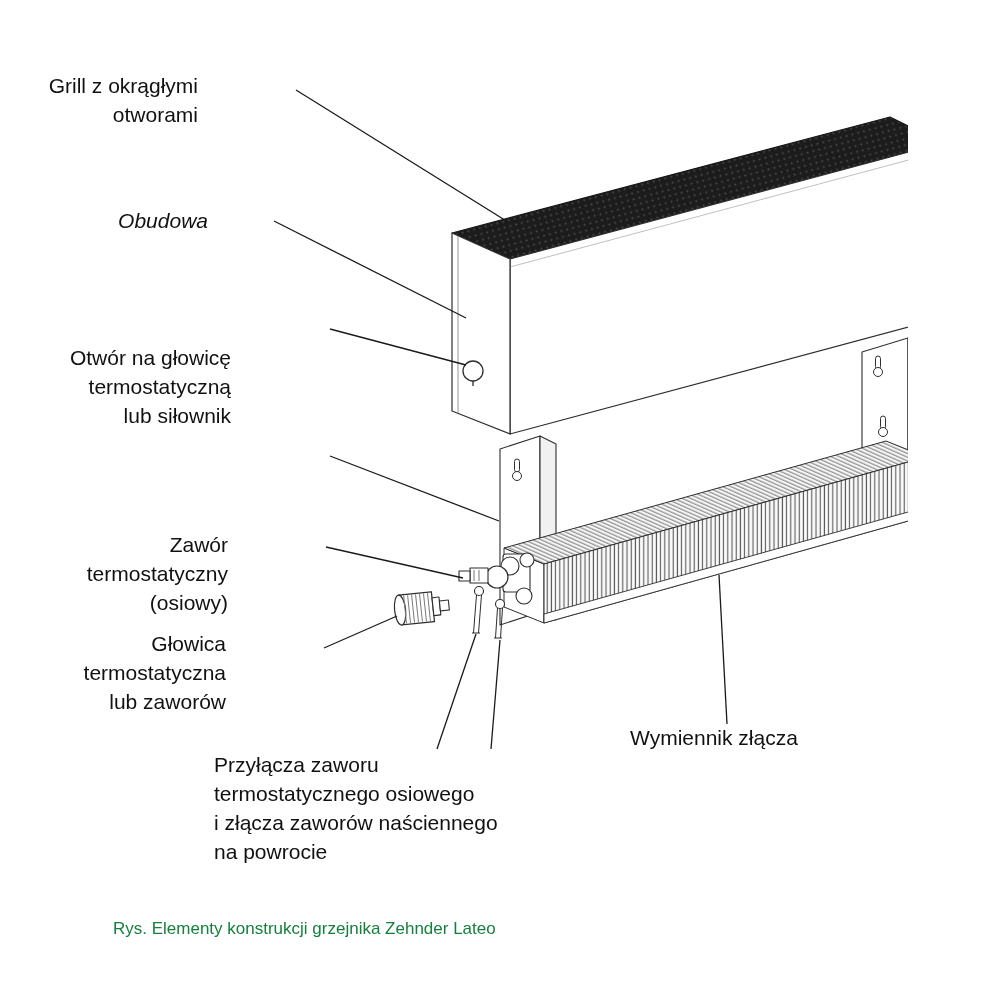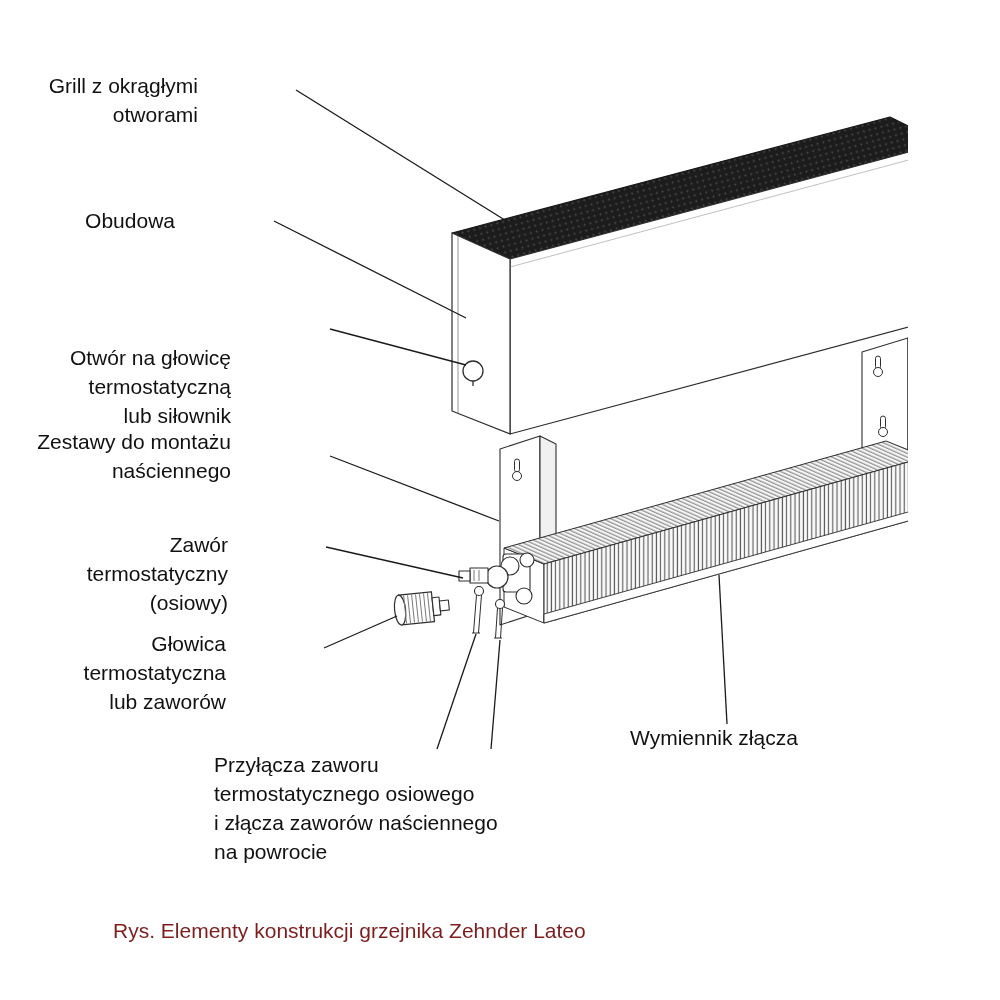--- a/index.html
+++ b/index.html
@@ -26,22 +26,22 @@
     font-size: 21px;
     line-height: 1.38;
     color: #111111;
     white-space: pre-line;
   }
   .label.right {
     text-align: right;
   }
   .caption {
     position: absolute;
-    font-size: 21px;
-    color: #7f1d1d;
+    font-size: 17px;
+    color: #15803d;
     white-space: pre-line;
   }
 </style>
 </head>
 <body>
 
 <div class="canvas">
 
   <svg class="diagram-svg" width="1000" height="1000" viewBox="0 0 1000 1000">
     <defs>
@@ -138,28 +138,26 @@
       <line x1="324" y1="648" x2="397" y2="616"></line>
       <line x1="437" y1="749" x2="476" y2="634"></line>
       <line x1="491" y1="749" x2="500" y2="640"></line>
       <line x1="727" y1="724" x2="719" y2="575"></line>
     </g>
   </svg>
 
   <div class="label right" style="right:710px; top:72px;">Grill z okrągłymi
 otworami</div>
 
-  <div class="label right" style="right:733px; top:207px;">Obudowa</div>
+  <div class="label right" style="right:700px; top:207px;font-style:italic;">Obudowa</div>
 
   <div class="label right" style="right:677px; top:312px;margin-top:32px;">Otwór na głowicę
 termostatyczną
 lub siłownik</div>
 
-  <div class="label right" style="right:677px; top:428px;">Zestawy do montażu
-naściennego</div>
 
   <div class="label right" style="right:680px; top:531px;">Zawór
 termostatyczny
 (osiowy)</div>
 
   <div class="label right" style="right:682px; top:630px;">Głowica
 termostatyczna
 lub zaworów</div>
 
   <div class="label" style="left:214px; top:751px;">Przyłącza zaworu

